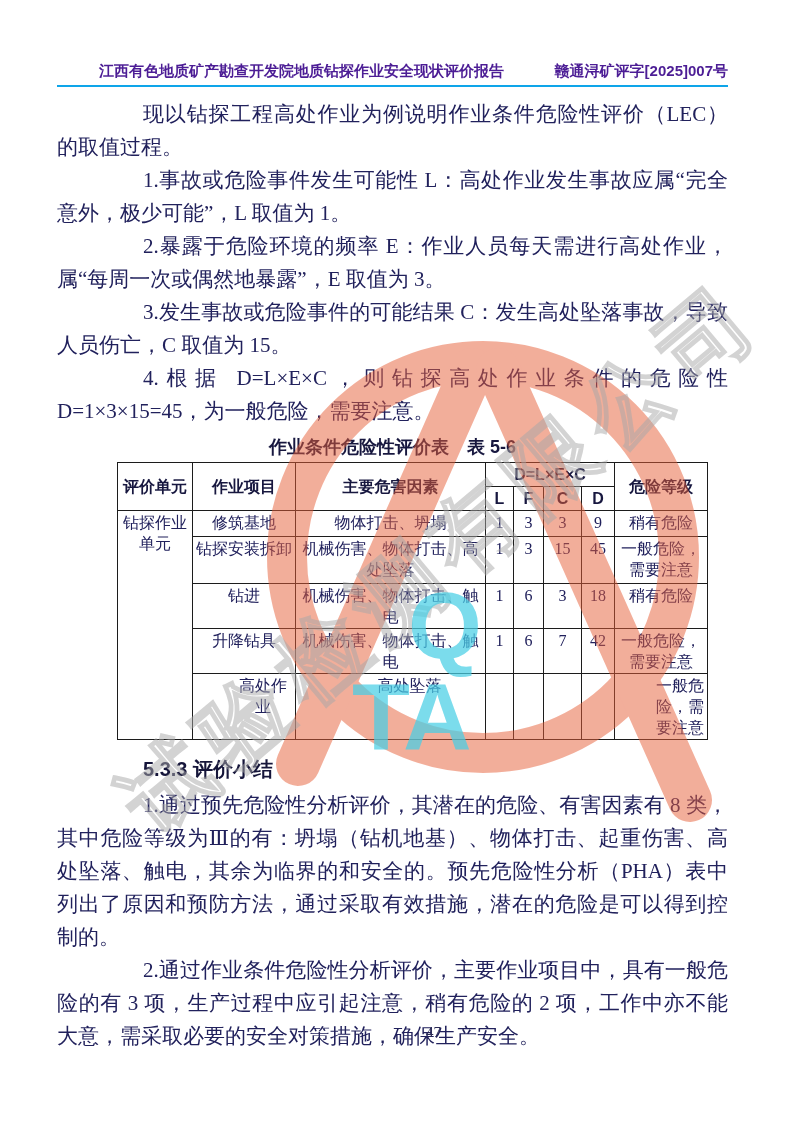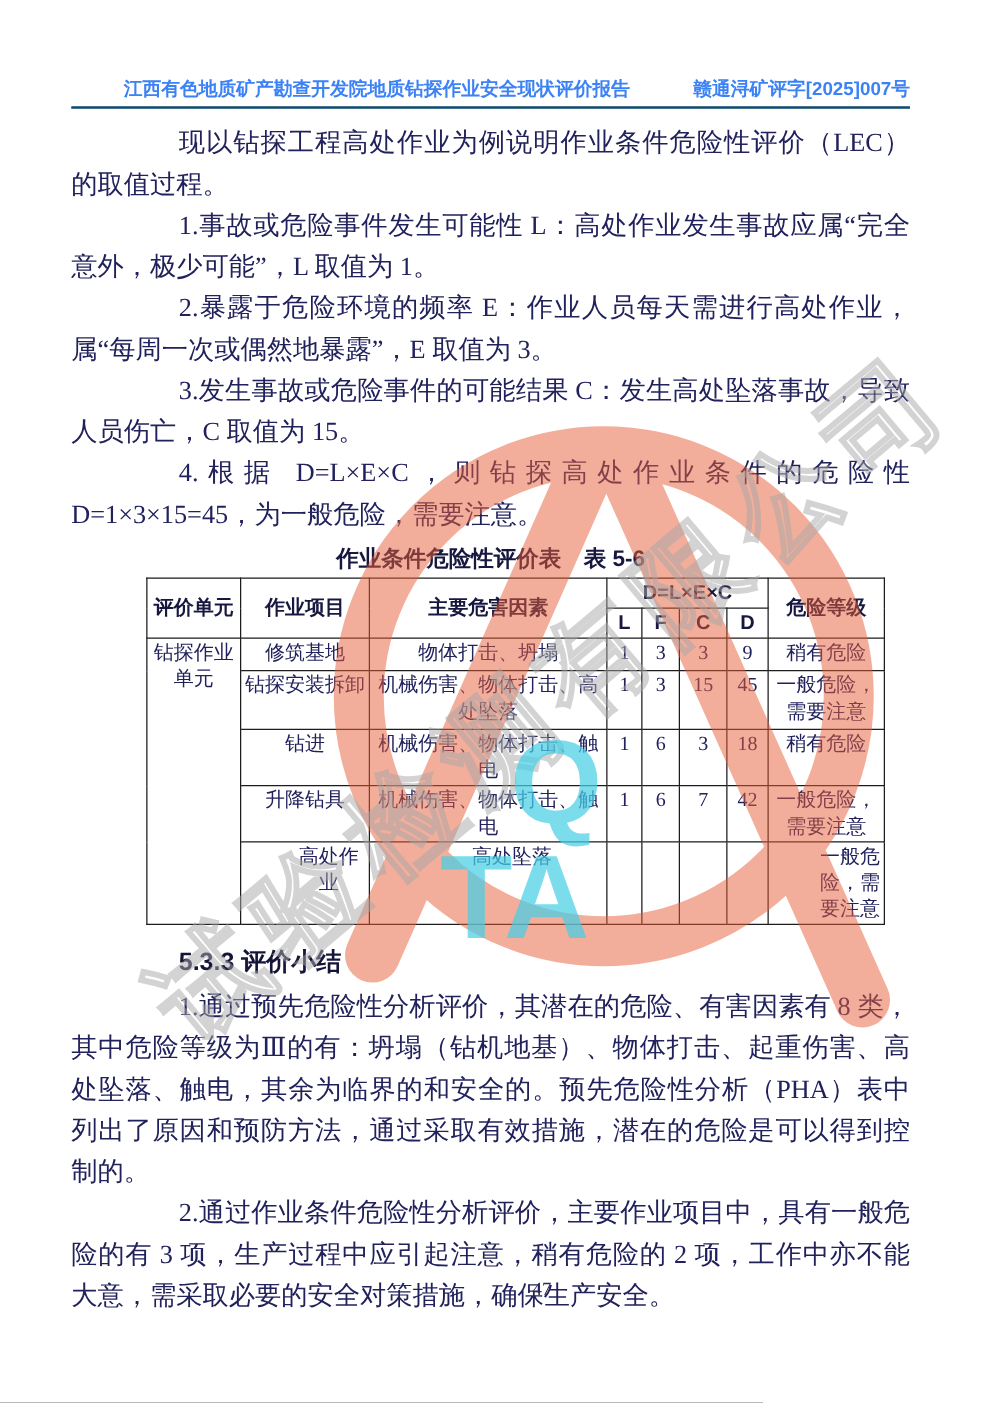--- a/index.html
+++ b/index.html
@@ -5,22 +5,22 @@
   html,body{margin:0;padding:0;background:#888;}
   .page{
     position:relative;width:793px;height:1122px;background:#ffffff;
     margin:0 auto;overflow:hidden;
     font-family:"Liberation Serif","DejaVu Serif",serif;
     color:#21215c;
   }
   .content{position:absolute;left:57px;top:62px;width:671px;z-index:1;}
   .hdr{
     display:flex;justify-content:space-between;align-items:flex-end;
-    font-size:15px;font-weight:bold;color:#3b82f6;
-    padding-bottom:4px;border-bottom:2px solid #0c4a6e;
+    font-size:15px;font-weight:bold;color:#4c1d95;
+    padding-bottom:4px;border-bottom:2px solid #0ea5e9;
     font-family:"Liberation Sans","DejaVu Sans",sans-serif;
   }
   .hdr-left{padding-left:42px;}
   .hdr-right{white-space:nowrap;}
   .bodytext{margin-top:11px;}
   p.para{
     font-size:21px;line-height:33px;text-align:justify;
     text-indent:86px;margin:0;
   }
   .tbl-title{

